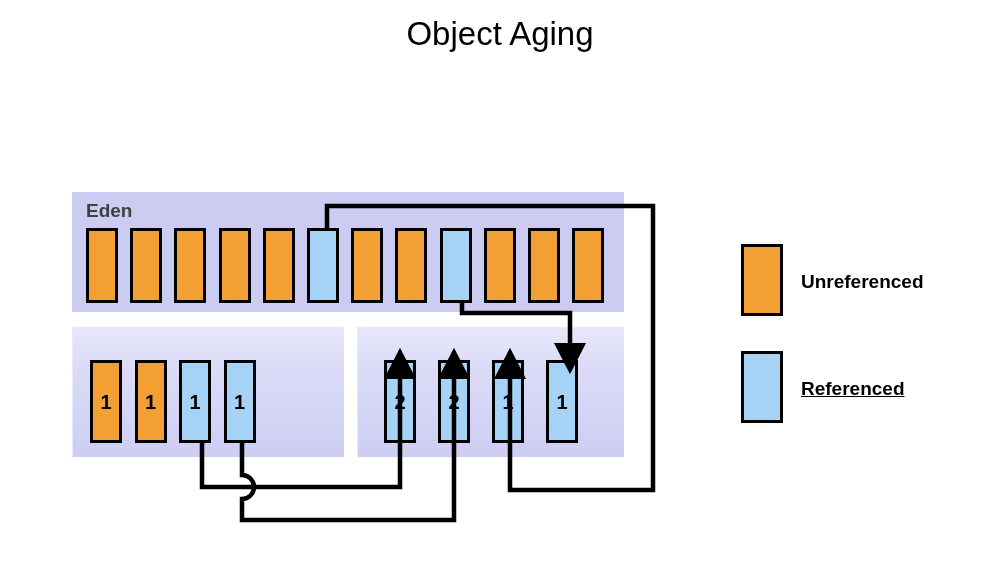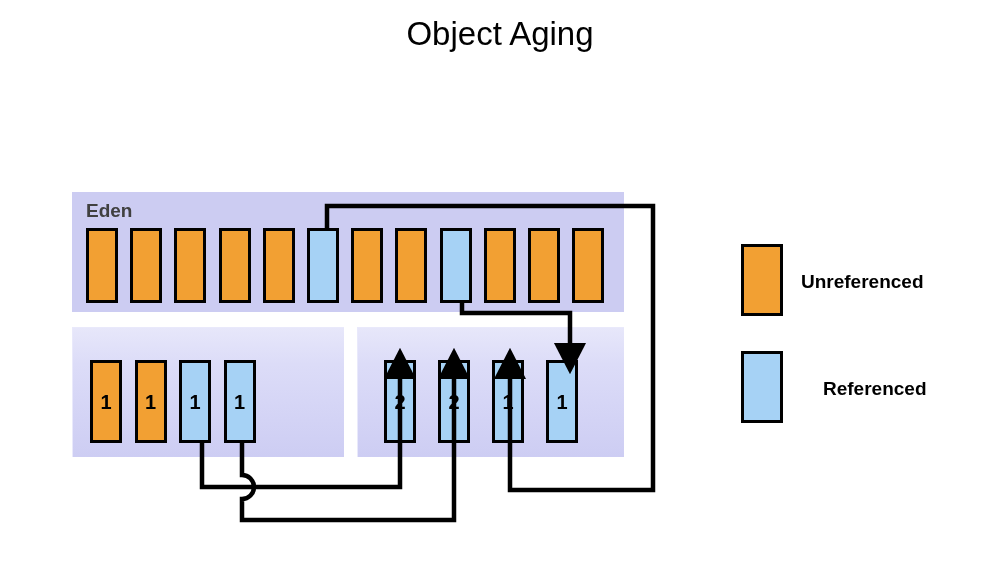--- a/index.html
+++ b/index.html
@@ -123,21 +123,21 @@
       <div class="block blue" style="left: 384px; top: 360px; width: 32px; height: 83px;">2</div>
       <div class="block blue" style="left: 438px; top: 360px; width: 32px; height: 83px;">2</div>
       <div class="block blue" style="left: 492px; top: 360px; width: 32px; height: 83px;">1</div>
       <div class="block blue" style="left: 546px; top: 360px; width: 32px; height: 83px;">1</div>
     </div>
 
   <div id="legend">
       <div class="block orange" style="left: 741px; top: 244px; width: 42px; height: 72px;"></div>
       <div class="legend-label" style="left: 801px; top: 271px;">Unreferenced</div>
       <div class="block blue" style="left: 741px; top: 351px; width: 42px; height: 72px;"></div>
-      <div class="legend-label" style="left: 823px; top: 378px;">Referenced</div>
+      <div class="legend-label" style="left: 801px; top: 378px; text-decoration: underline;">Referenced</div>
     </div>
 
   <svg class="wires" viewBox="0 0 1000 582" xmlns="http://www.w3.org/2000/svg">
     <defs>
       <marker id="arrowhead" markerWidth="8" markerHeight="8" refX="3.4" refY="4" orient="auto" markerUnits="strokeWidth">
         <path d="M 0 0.4 L 7 4 L 0 7.6 z" fill="#000000"></path>
       </marker>
     </defs>
 
     <path d="M 327 231 L 327 206 L 653 206 L 653 490 L 510 490 L 510 364" fill="none" stroke="#000000" stroke-width="4.5" stroke-linejoin="miter" stroke-linecap="butt" marker-end="url(#arrowhead)"></path>

